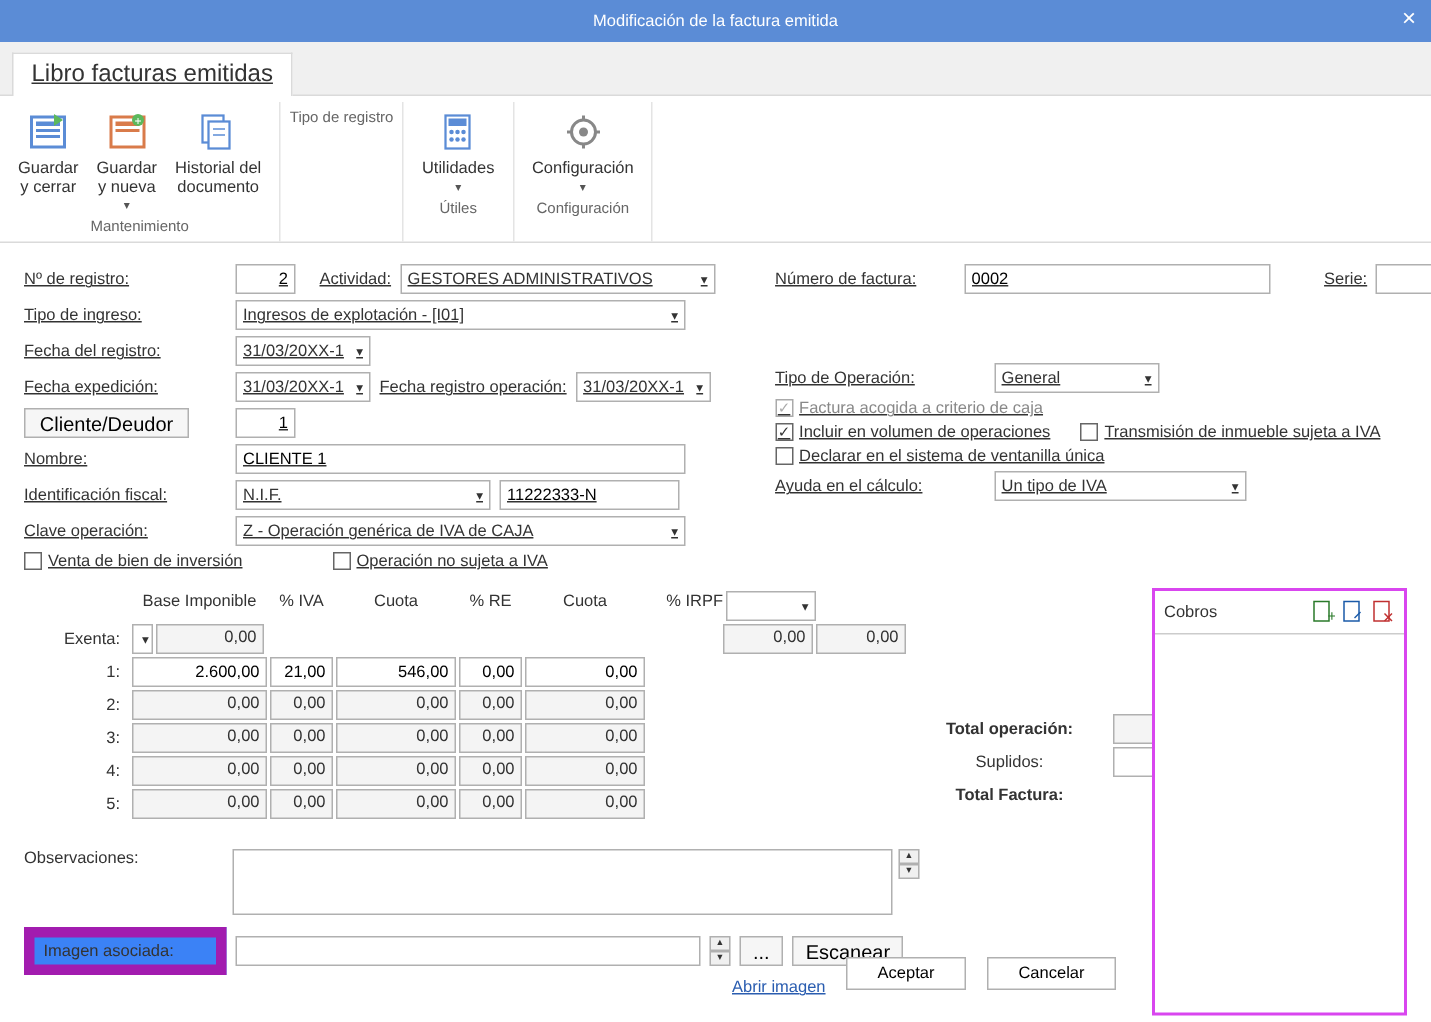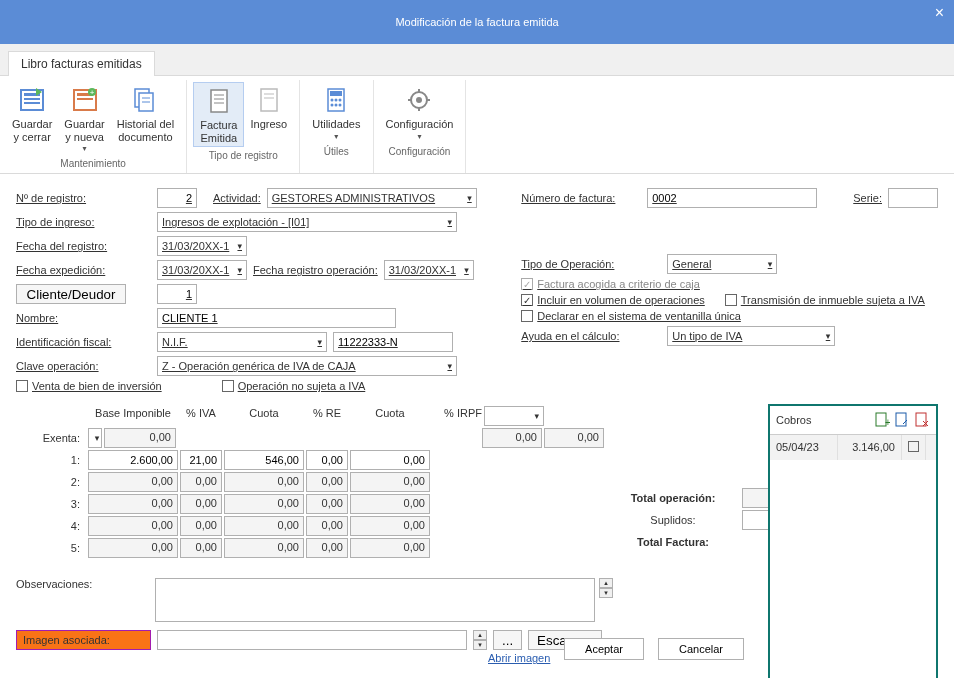--- a/index.html
+++ b/index.html
@@ -1,20 +1,20 @@
 <!DOCTYPE html>
 <html><head>
 <meta charset="utf-8">
 <style>
 * { box-sizing: border-box; font-family: "Segoe UI", Arial, sans-serif; }
 body { margin: 0; background: #fff; font-size: 11px; color: #333; }
-.titlebar { background: #5b8cd6; color: #fff; height: 44px; display: flex; align-items: center; justify-content: center; position: relative; }
+.titlebar { background: #5b8cd6; color: #fff; height: 28px; display: flex; align-items: center; justify-content: center; position: relative; }
 .titlebar .close { position: absolute; right: 10px; top: 4px; font-size: 16px; cursor: pointer; }
 .tab-strip { background: #f0f0f0; border-bottom: 1px solid #dadada; padding-top: 6px; }
-.tab { display: inline-block; background: #fff; border: 1px solid #dadada; border-bottom: none; padding: 5px 12px; margin-left: 8px; font-size: 12px; position: relative; top: 1px; }
+.tab { display: inline-block; background: #fff; border: 1px solid #dadada; border-bottom: none; padding: 5px 12px; margin-left: 8px; font-size: 16px; position: relative; top: 1px; text-decoration: underline; }
 .ribbon { background: #fff; border-bottom: 1px solid #dadada; display: flex; padding: 4px 0 0 0; }
 .ribbon-group { display: flex; flex-direction: column; align-items: center; border-right: 1px solid #e4e4e4; padding: 2px 6px; }
 .ribbon-items { display: flex; }
 .ribbon-btn { display: flex; flex-direction: column; align-items: center; justify-content: flex-start; padding: 2px 6px; cursor: pointer; min-width: 48px; text-align: center; font-size: 11px; line-height: 1.15; }
 .ribbon-btn.selected { background: #e3ecf7; border: 1px solid #b5cdf0; }
 .ribbon-btn .glyph { width: 32px; height: 32px; display: flex; align-items: center; justify-content: center; margin-bottom: 2px; }
 .ribbon-group-label { font-size: 10px; color: #666; padding: 3px 0 2px; }
 .ribbon-btn .dropdown-caret { font-size: 8px; color: #555; margin-top: 1px; }
 .form-area { padding: 14px 16px; position: relative; }
 .row { display: flex; align-items: center; margin-bottom: 4px; gap: 6px; text-decoration: underline; }
@@ -36,21 +36,21 @@
 .tax-table .rowlabel { width: 70px; text-align: right; padding-right: 6px; }
 .tax-table .cell { border: 1px solid #b0b0b0; height: 20px; padding: 2px 4px; text-align: right; background: #fff; }
 .tax-table .cell.ro { background: #f4f4f4; }
 .tax-table .head { text-align: center; font-weight: normal; border: none; background: transparent; height: 18px; }
 .w-base { width: 90px; } .w-iva { width: 42px; } .w-cuota { width: 80px; } .w-re { width: 42px; } .w-cuota2 { width: 80px; } .w-irpf { width: 50px; } .w-irpfcombo { width: 60px; } .w-irpfval { width: 60px; }
 .totals { margin-left: 8px; }
 .totals .trow { display: flex; align-items: center; margin-bottom: 2px; }
 .totals .tlabel { width: 130px; text-align: center; padding-right: 8px; font-weight: bold; }
 .totals .tval { width: 80px; border: 1px solid #b0b0b0; height: 20px; text-align: right; padding: 2px 4px; background: #f4f4f4; }
 .totals .tval.editable { background: #fff; }
-.cobros-panel { position: absolute; right: 16px; top: 230px; width: 170px; height: 285px; border: 2px solid #0f766e; background: #fff; }
+.cobros-panel { position: absolute; right: 16px; top: 230px; width: 170px; height: 285px; border: 2px solid #d946ef; background: #fff; }
 .cobros-head { display: flex; align-items: center; justify-content: space-between; padding: 6px 6px; border-bottom: 1px solid #ccc; }
 .cobros-head .title { font-weight: normal; }
 .cobros-head .icons { display: flex; gap: 4px; }
 .cobros-head .icons .ic { width: 16px; height: 16px; cursor: pointer; }
 .cobros-th { display: flex; border-bottom: 1px solid #ccc; font-size: 11px; }
 .cobros-th > div { padding: 6px 6px; border-right: 1px solid #e0e0e0; }
 .cobros-td { display: flex; background: #f2f2f2; }
 .cobros-td > div { padding: 6px 6px; border-right: 1px solid #e0e0e0; }
 .cf { width: 68px; } .ci { width: 64px; text-align: right; } .ce { width: 24px; text-align: center; }
 .obs-area { margin-top: 18px; display: flex; align-items: flex-start; gap: 4px; }
@@ -113,43 +113,20 @@
               <line x1="11" y1="16" x2="19" y2="16" stroke="#5b8cd6"></line>
             </svg>
         </div>
         <span>Historial del<br>documento</span>
       </div>
     </div>
     <div class="ribbon-group-label">Mantenimiento</div>
   </div>
 
   <div class="ribbon-group">
-    <div class="ribbon-items">
-      <div class="ribbon-btn selected">
-        <div class="glyph">
-          <svg width="28" height="28">
-              <rect x="6" y="3" width="16" height="22" fill="#fff" stroke="#888" stroke-width="1.5"></rect>
-              <line x1="9" y1="8" x2="19" y2="8" stroke="#888"></line>
-              <line x1="9" y1="12" x2="19" y2="12" stroke="#888"></line>
-              <line x1="9" y1="16" x2="19" y2="16" stroke="#888"></line>
-            </svg>
-        </div>
-        <span>Factura<br>Emitida</span>
-      </div>
-      <div class="ribbon-btn">
-        <div class="glyph">
-          <svg width="28" height="28">
-              <rect x="6" y="3" width="16" height="22" fill="#fff" stroke="#bbb" stroke-width="1.5"></rect>
-              <line x1="9" y1="8" x2="19" y2="8" stroke="#bbb"></line>
-              <line x1="9" y1="12" x2="19" y2="12" stroke="#bbb"></line>
-            </svg>
-        </div>
-        <span>Ingreso</span>
-      </div>
-    </div>
     <div class="ribbon-group-label">Tipo de registro</div>
   </div>
 
   <div class="ribbon-group">
     <div class="ribbon-items">
       <div class="ribbon-btn">
         <div class="glyph">
           <svg width="28" height="28">
               <rect x="6" y="3" width="16" height="22" fill="#fff" stroke="#5b8cd6" stroke-width="1.5"></rect>
               <rect x="8" y="5" width="12" height="5" fill="#5b8cd6"></rect>
@@ -228,21 +205,21 @@
             <span>31/03/20XX-1</span>
             <span class="caret">▾</span>
           </div>
       </div>
       <div class="row">
         <span class="lblcol"><button class="btn-look" style="width:110px">Cliente/Deudor</button></span>
         <input class="text" style="width: 40px; text-align: right;" value="1">
       </div>
       <div class="row">
         <span class="lblcol label">Nombre:</span>
-        <input class="text" style="width: 239px;" value="CLIENTE 1">
+        <input class="text" style="width: 300px;" value="CLIENTE 1">
       </div>
       <div class="row">
         <span class="lblcol label">Identificación fiscal:</span>
         <div class="combo" style="width:170px">
             <span>N.I.F.</span>
             <span class="caret">▾</span>
           </div>
         <input class="text" style="width: 120px;" value="11222333-N">
       </div>
       <div class="row">
@@ -260,21 +237,21 @@
         <label class="checkbox">
             <span class="box"></span>
             <span>Operación no sujeta a IVA</span>
           </label>
       </div>
     </div>
 
     <div class="col-right">
       <div class="row">
         <span class="label" style="width:120px">Número de factura:</span>
-        <input class="text" style="width: 170px;" value="0002">
+        <input class="text" style="width: 204px;" value="0002">
         <span class="label" style="margin-left:30px">Serie:</span>
         <input class="text" style="width: 50px;" value="">
       </div>
       <div style="height:42px"></div>
       <div class="row">
         <span class="label" style="width:140px">Tipo de Operación:</span>
         <div class="combo" style="width:110px">
             <span>General</span>
             <span class="caret">▾</span>
           </div>
@@ -401,21 +378,21 @@
   <div class="obs-area">
     <span class="lblcol label">Observaciones:</span>
     <textarea style=""></textarea>
     <div class="spin">
         <div>▴</div>
         <div>▾</div>
       </div>
   </div>
 
   <div class="img-row">
-    <span class="lblcol label" style="background:#f97316;padding:3px 6px;border:1px solid #a21caf">Imagen asociada:</span>
+    <span class="lblcol label" style="background:#3b82f6;padding:3px 6px;border:7px solid #a21caf">Imagen asociada:</span>
     <input class="text" value="" style="">
     <div class="spin">
         <div>▴</div>
         <div>▾</div>
       </div>
     <button class="btn-look">...</button>
     <button class="btn-look">Escanear</button>
   </div>
   <div style="margin-left:472px;margin-top:2px"><span class="alink">Abrir imagen</span></div>
 
@@ -436,19 +413,14 @@
               <rect x="2" y="1" width="10" height="13" fill="none" stroke="#1a5aa8"></rect>
               <path d="M9 12 l4 -4" stroke="#1a5aa8"></path>
             </svg></span>
         <span class="ic"><svg width="16" height="16">
               <rect x="2" y="1" width="10" height="13" fill="none" stroke="#c03030"></rect>
               <line x1="9" y1="9" x2="14" y2="14" stroke="#c03030"></line>
               <line x1="14" y1="9" x2="9" y2="14" stroke="#c03030"></line>
             </svg></span>
       </div>
     </div>
-    <div class="cobros-td">
-      <div class="cf">05/04/23</div>
-      <div class="ci">3.146,00</div>
-      <div class="ce"><span class="box" style="display:inline-block;width:11px;height:11px;border:1px solid #666"></span></div>
-    </div>
   </div>
 </div>
 
 </body></html>

